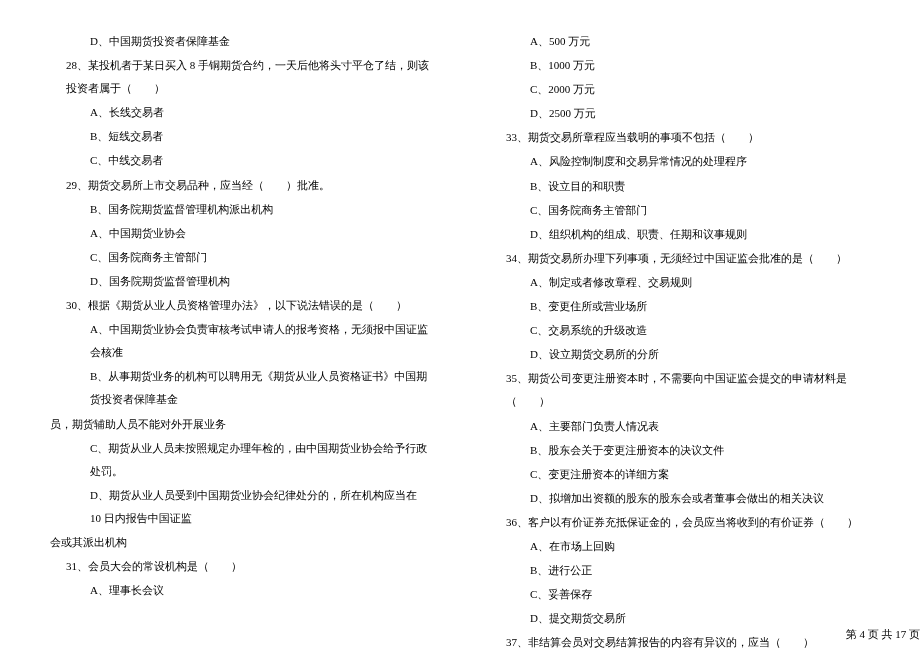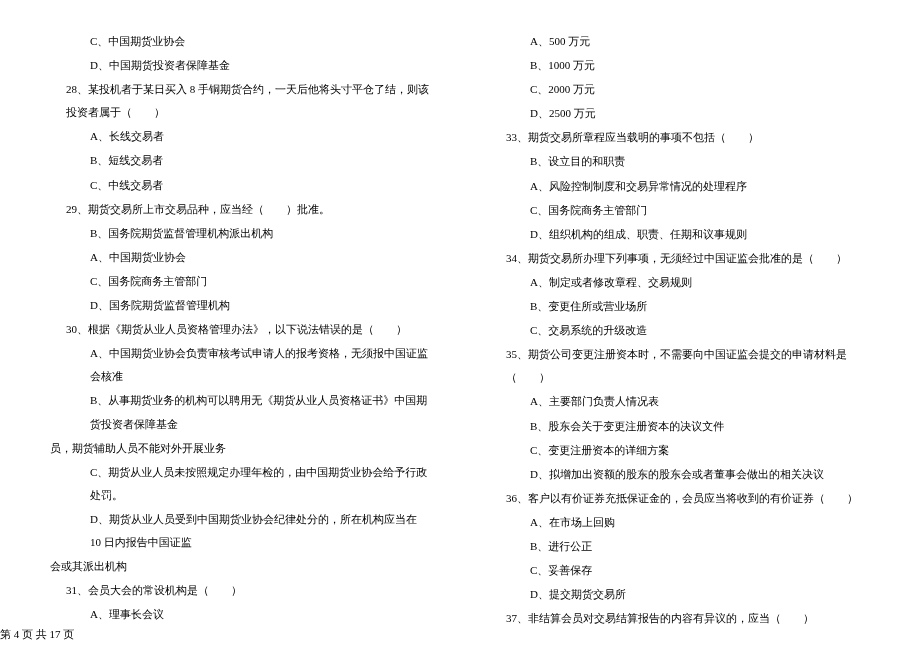--- a/index.html
+++ b/index.html
@@ -36,30 +36,29 @@
       margin-left: 16px;
     }
     .continuation {
       padding-left: 0;
     }
     .footer {
       position: absolute;
       bottom: 8px;
       left: 0;
       right: 0;
-      text-align: left;
+      text-align: right;
       font-size: 11px;
     }
   </style>
 </head>
 <body>
 
 <div class="columns">
   <div class="column" id="left-col">
-      <div class="item option">C、中国期货业协会</div>
       <div class="item option">D、中国期货投资者保障基金</div>
       <div class="item question">28、某投机者于某日买入 8 手铜期货合约，一天后他将头寸平仓了结，则该投资者属于（　　）</div>
       <div class="item option">A、长线交易者</div>
       <div class="item option">B、短线交易者</div>
       <div class="item option">C、中线交易者</div>
       <div class="item question">29、期货交易所上市交易品种，应当经（　　）批准。</div>
       <div class="item option">B、国务院期货监督管理机构派出机构</div>
       <div class="item option">A、中国期货业协会</div>
       <div class="item option">C、国务院商务主管部门</div>
       <div class="item option">D、国务院期货监督管理机构</div>
@@ -72,28 +71,29 @@
       <div class="item continuation">会或其派出机构</div>
       <div class="item question">31、会员大会的常设机构是（　　）</div>
       <div class="item option">A、理事长会议</div>
     </div>
   <div class="column" id="right-col">
       <div class="item option">A、500 万元</div>
       <div class="item option">B、1000 万元</div>
       <div class="item option">C、2000 万元</div>
       <div class="item option">D、2500 万元</div>
       <div class="item question">33、期货交易所章程应当载明的事项不包括（　　）</div>
+      <div class="item option">A、风险控制制度和交易异常情况的处理程序</div>
       <div class="item option">B、设立目的和职责</div>
-      <div class="item option">A、风险控制制度和交易异常情况的处理程序</div>
       <div class="item option">C、国务院商务主管部门</div>
       <div class="item option">D、组织机构的组成、职责、任期和议事规则</div>
       <div class="item question">34、期货交易所办理下列事项，无须经过中国证监会批准的是（　　）</div>
       <div class="item option">A、制定或者修改章程、交易规则</div>
       <div class="item option">B、变更住所或营业场所</div>
       <div class="item option">C、交易系统的升级改造</div>
+      <div class="item option">D、设立期货交易所的分所</div>
       <div class="item question">35、期货公司变更注册资本时，不需要向中国证监会提交的申请材料是（　　）</div>
       <div class="item option">A、主要部门负责人情况表</div>
       <div class="item option">B、股东会关于变更注册资本的决议文件</div>
       <div class="item option">C、变更注册资本的详细方案</div>
       <div class="item option">D、拟增加出资额的股东的股东会或者董事会做出的相关决议</div>
       <div class="item question">36、客户以有价证券充抵保证金的，会员应当将收到的有价证券（　　）</div>
       <div class="item option">A、在市场上回购</div>
       <div class="item option">B、进行公正</div>
       <div class="item option">C、妥善保存</div>
       <div class="item option">D、提交期货交易所</div>

